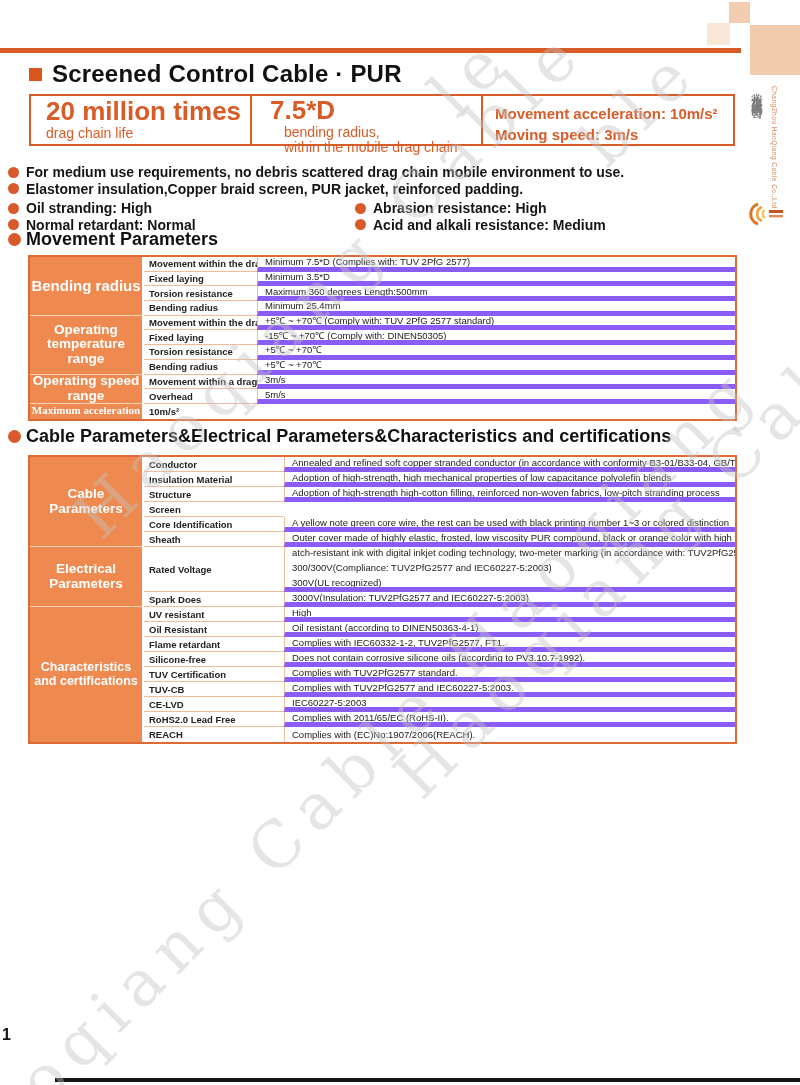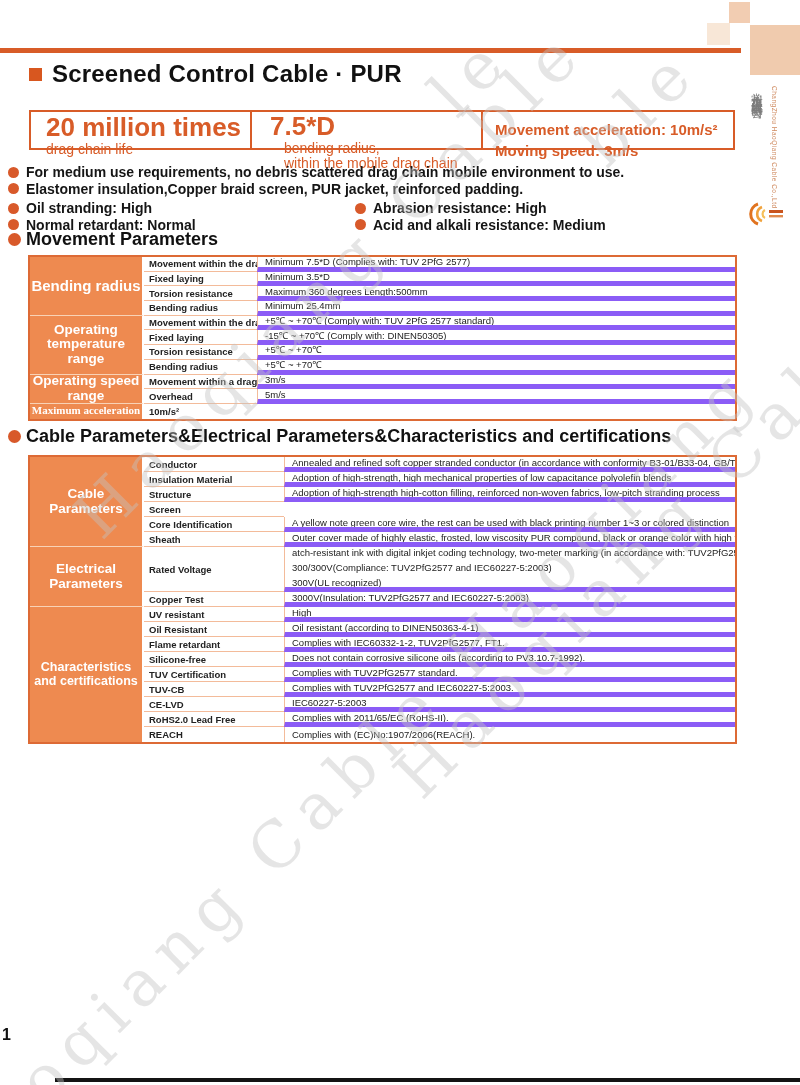--- a/index.html
+++ b/index.html
@@ -35,21 +35,21 @@
   .v-en { position:absolute; left:771px; top:86px; writing-mode:vertical-rl;
           font-size:6.5px; letter-spacing:.5px; color:#cf8a5f; }
   .logo { position:absolute; left:747px; top:202px; }
 
   
   .title-row { position:absolute; left:29px; top:60px; display:flex; align-items:center; gap:10px; }
   .title-bullet { width:13px; height:13px; background:#d8571f; flex:none; }
   .page-title { font-size:24px; font-weight:bold; color:#111; letter-spacing:.2px; }
 
   
-  .header-box { position:absolute; left:29px; top:110px; width:706px; height:40px;
+  .header-box { position:absolute; left:29px; top:94px; width:706px; height:52px;
                 border:2px solid #d85c28; display:flex; background:transparent; }
   .hb-col { color:#d85c28; }
   .hb-col1 { width:221px; border-right:2px solid #d85c28; padding:1px 0 0 15px; }
   .hb-col2 { width:231px; border-right:2px solid #d85c28; padding:0 0 0 18px; }
   .hb-col3 { flex:1; padding:7px 0 0 12px; }
   .hb-big { font-size:26px; font-weight:bold; line-height:29px; }
   .hb-sub { font-size:14px; font-weight:normal; line-height:15px; }
   .hb-col2 .hb-sub { margin-left:14px; }
   .hb-line { font-size:15px; font-weight:bold; line-height:21px; }
 
@@ -229,21 +229,21 @@
     <div class="val" style="grid-row:5;">A yellow note green core wire, the rest can be used with black printing number 1~3 or colored distinction</div>
     <div class="lbl" style="grid-row:6;">Sheath</div>
     <div class="val" style="grid-row:6;">Outer cover made of highly elastic, frosted, low viscosity PUR compound, black or orange color with high flex resistance for use in drag chains, scr</div>
 
     <div class="lbl" style="grid-row:7/10;">Rated Voltage</div>
     <div class="val multiline" style="grid-row:7/10;">
       <div>atch-resistant ink with digital inkjet coding technology, two-meter marking (in accordance with: TUV2PfG2577 standard).</div>
       <div>300/300V(Compliance: TUV2PfG2577 and IEC60227-5:2003)</div>
       <div>300V(UL recognized)</div>
     </div>
-    <div class="lbl" style="grid-row:10;">Copper Test</div>
+    <div class="lbl" style="grid-row:10;">Spark Does</div>
     <div class="val" style="grid-row:10;">3000V(Insulation: TUV2PfG2577 and IEC60227-5:2003)</div>
 
     <div class="lbl" style="grid-row:11;">UV resistant</div>
     <div class="val" style="grid-row:11;">High</div>
     <div class="lbl" style="grid-row:12;">Oil Resistant</div>
     <div class="val" style="grid-row:12;">Oil resistant (according to DINEN50363-4-1)</div>
     <div class="lbl" style="grid-row:13;">Flame retardant</div>
     <div class="val" style="grid-row:13;">Complies with IEC60332-1-2, TUV2PfG2577, FT1.</div>
     <div class="lbl" style="grid-row:14;">Silicone-free</div>
     <div class="val" style="grid-row:14;">Does not contain corrosive silicone oils (according to PV3.10.7-1992).</div>

